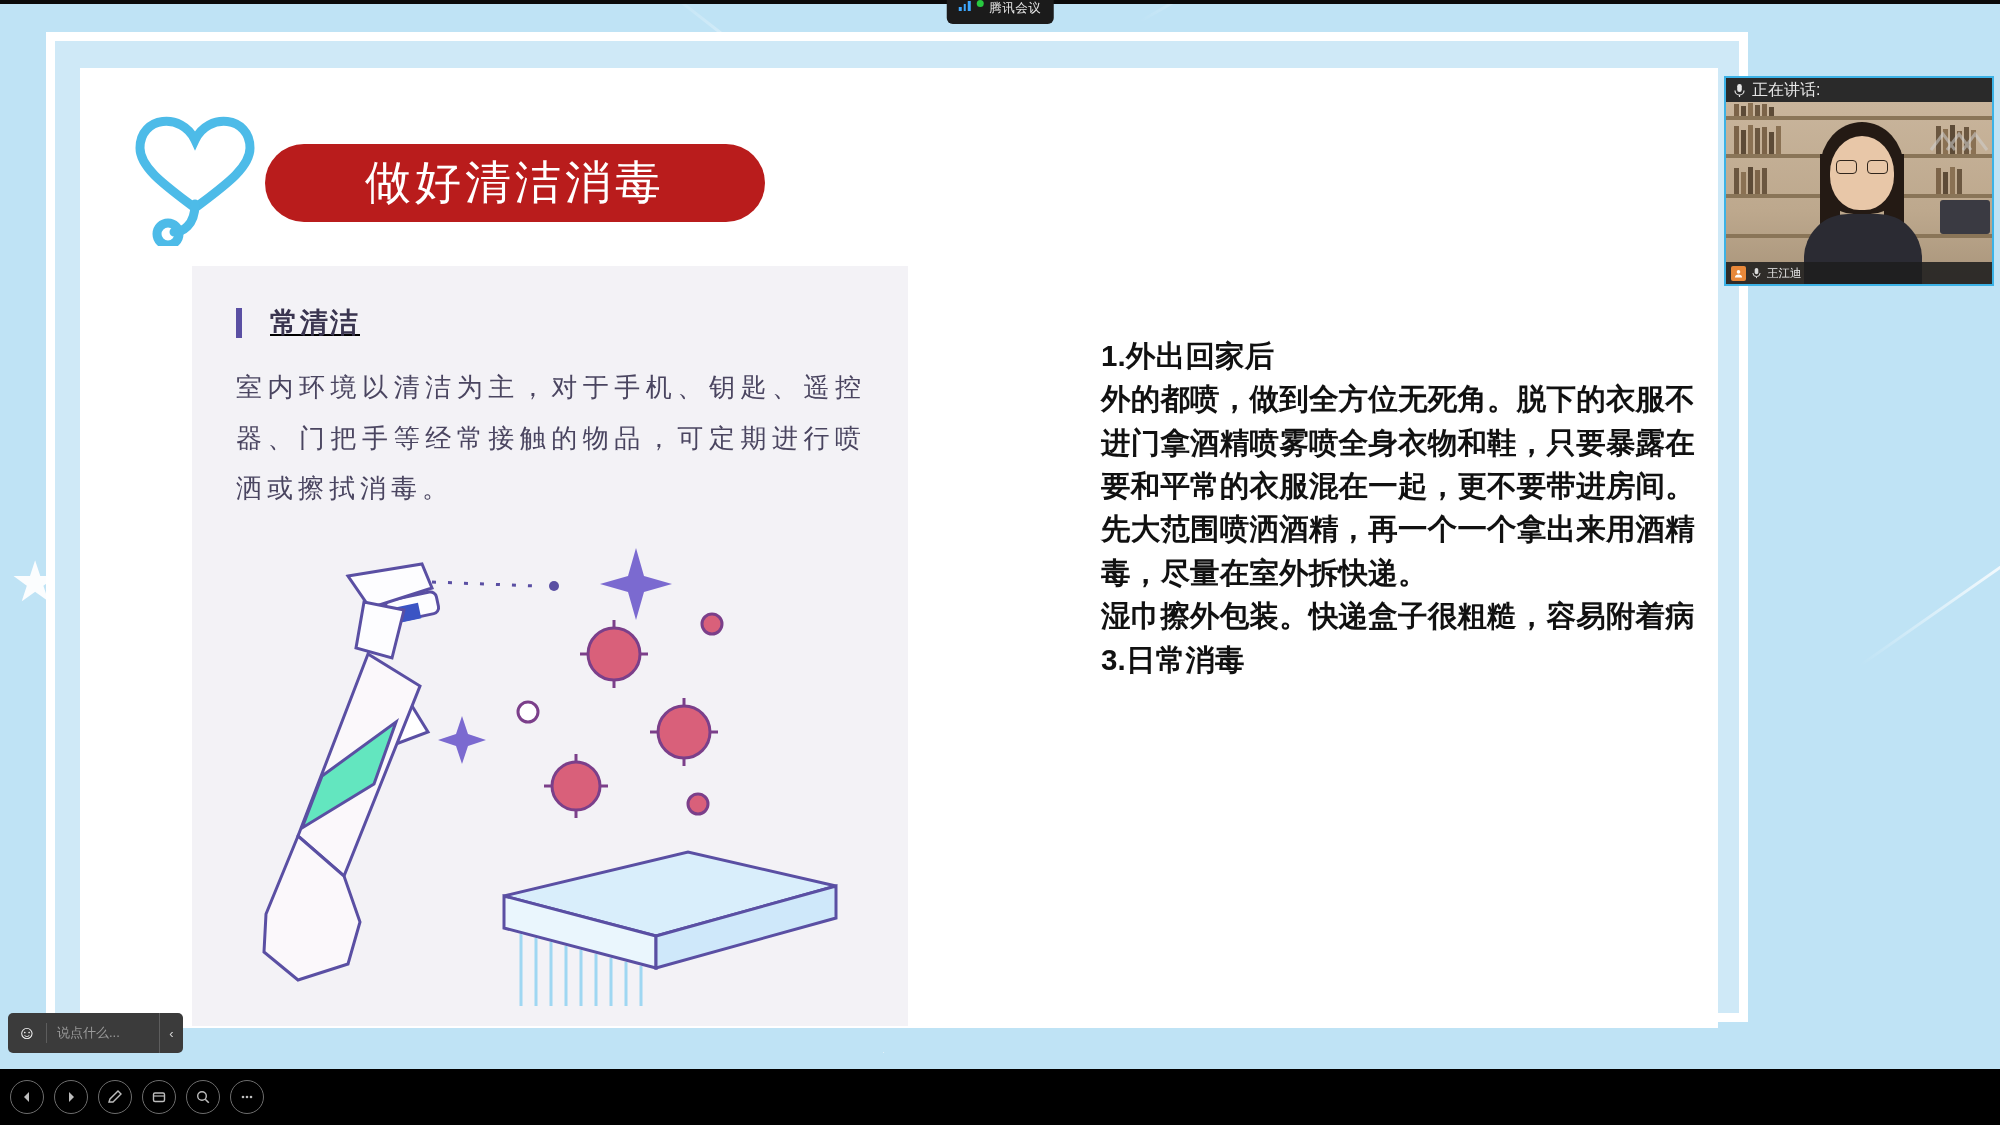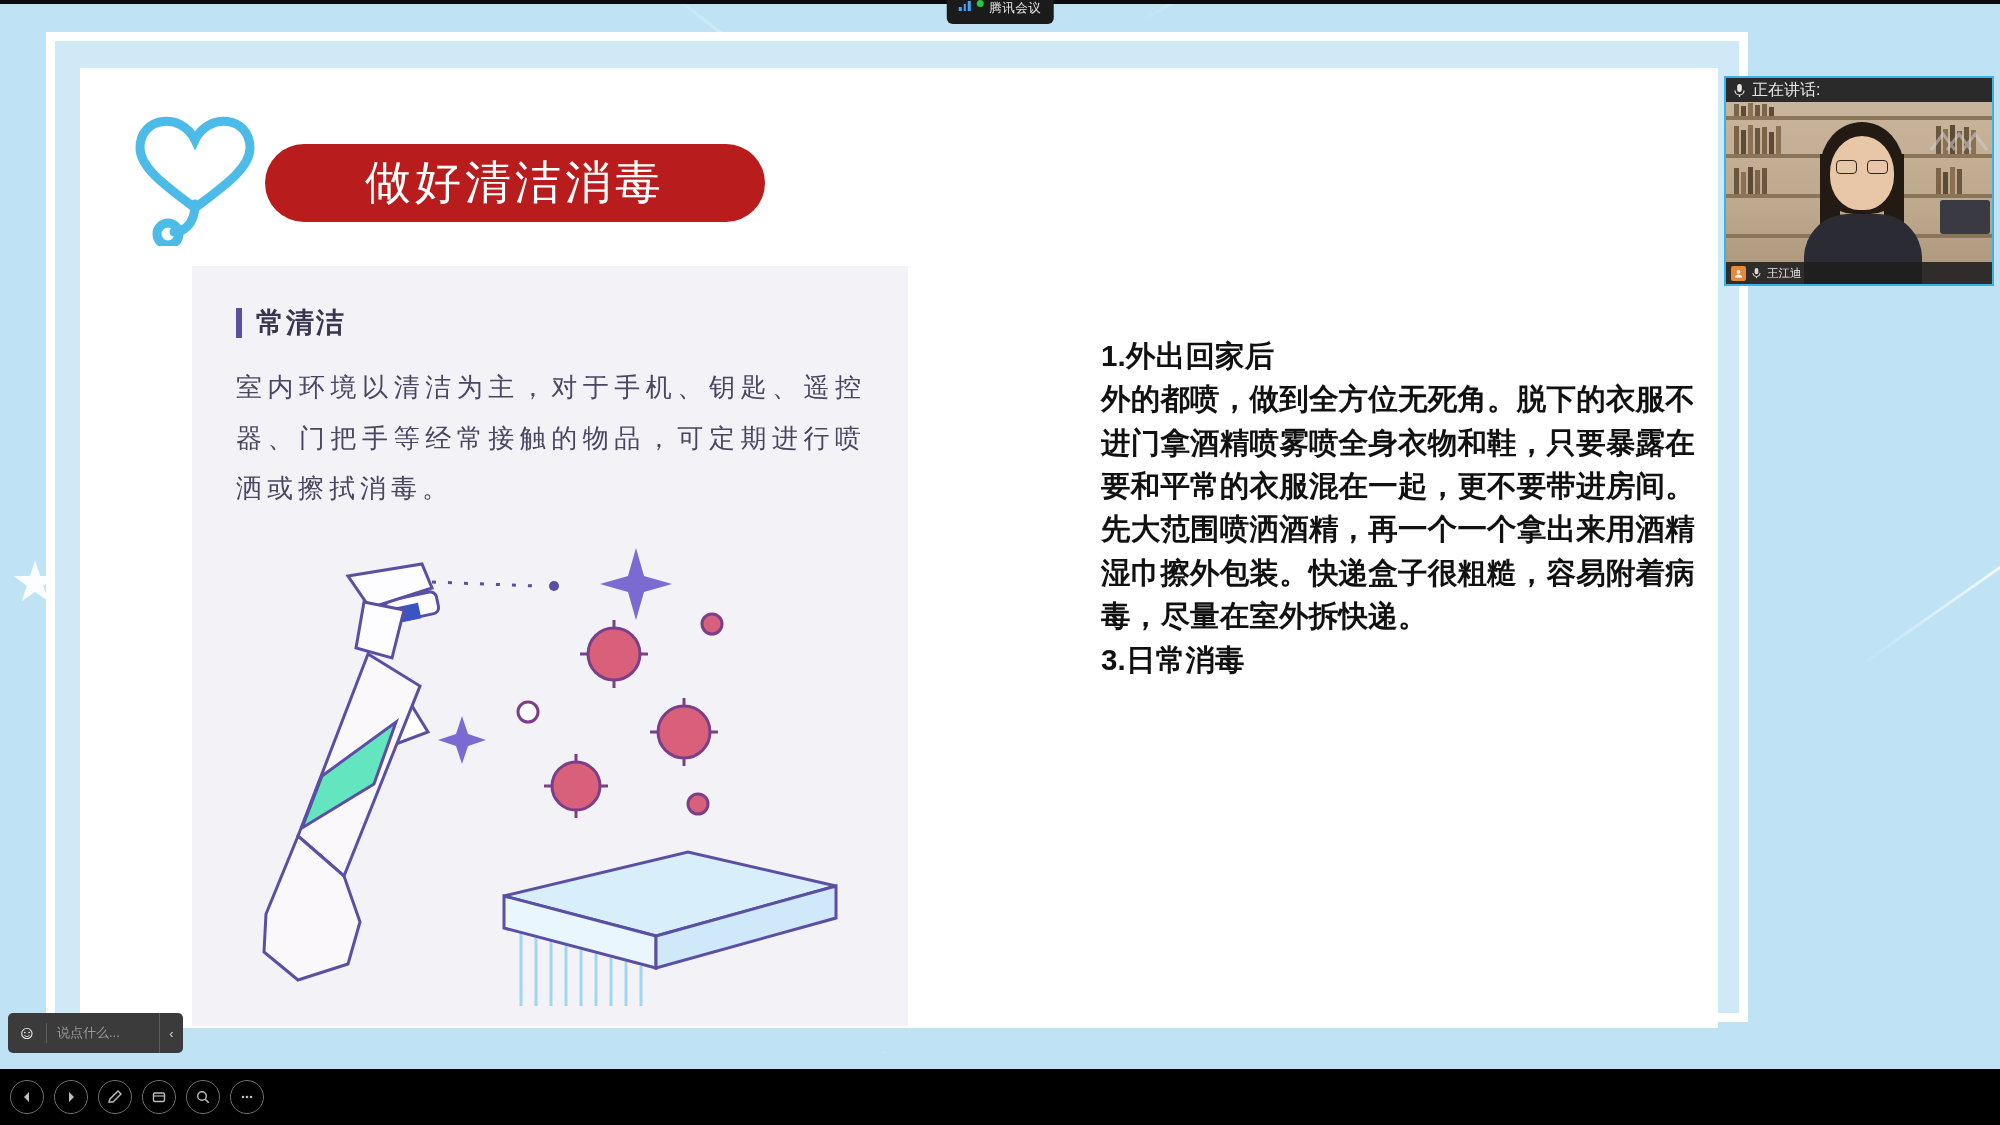--- a/index.html
+++ b/index.html
@@ -96,21 +96,21 @@
 
   
   .card {
     position: absolute;
     left: 192px; top: 262px;
     width: 716px; height: 760px;
     background: #f3f2f6;
   }
   .card-head {
     position: absolute; left: 44px; top: 38px;
-    display: flex; align-items: center; gap: 14px;
+    display: flex; align-items: center; gap: 28px; text-decoration: underline;
   }
   .card-head .bar {
     width: 6px; height: 30px; background: #5a4fa3;
   }
   .card-head .t {
     font-size: 28px; color: #3a3550; letter-spacing: 2px; font-weight: bold;
   }
   .card-body {
     position: absolute; left: 44px; top: 96px;
     width: 630px;
@@ -337,22 +337,22 @@
         <circle cx="462" cy="268" r="10" fill="#d9607a" stroke="#7b3f8a" stroke-width="3"></circle>
       </svg>
     </div>
 
     <div class="right-col">
       <div class="line">1.外出回家后</div>
       <div class="line">外的都喷，做到全方位无死角。脱下的衣服不</div>
       <div class="line">进门拿酒精喷雾喷全身衣物和鞋，只要暴露在</div>
       <div class="line">要和平常的衣服混在一起，更不要带进房间。</div>
       <div class="line">先大范围喷洒酒精，再一个一个拿出来用酒精</div>
+      <div class="line">毒，尽量在室外拆快递。</div>
       <div class="line">湿巾擦外包装。快递盒子很粗糙，容易附着病</div>
-      <div class="line">毒，尽量在室外拆快递。</div>
       <div class="line">3.日常消毒</div>
     </div>
   </div>
 
   <div class="vline"></div>
 
   <div class="top-pill">
     <span class="bars">
         <i></i>
         <i></i>

